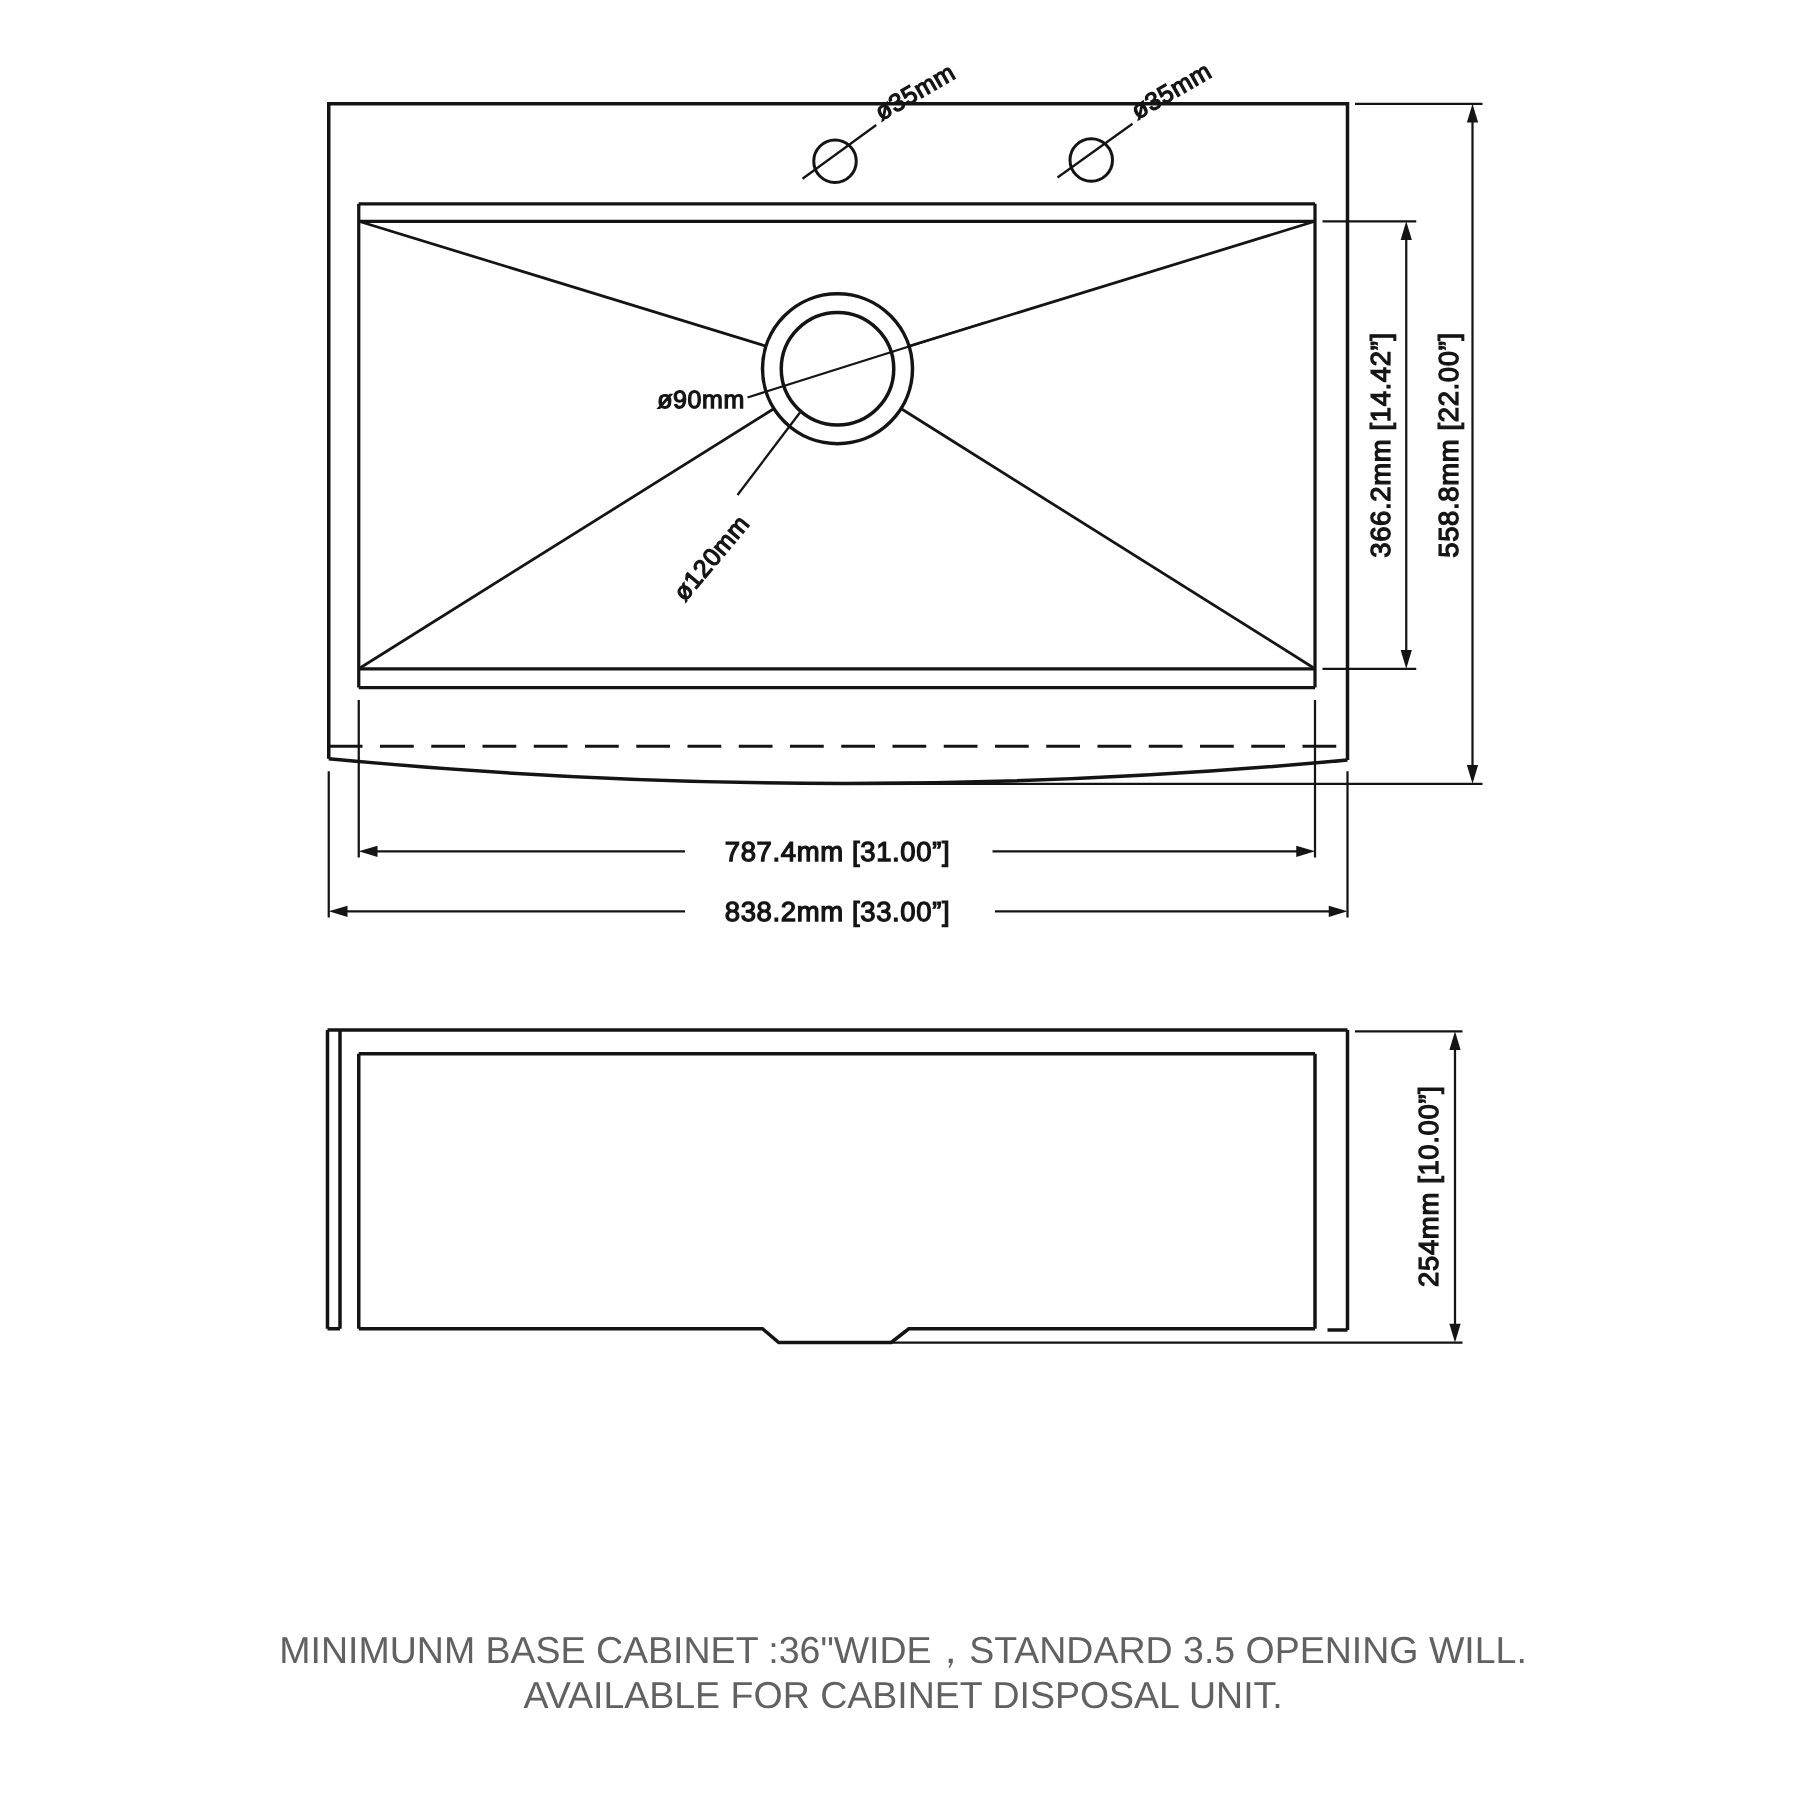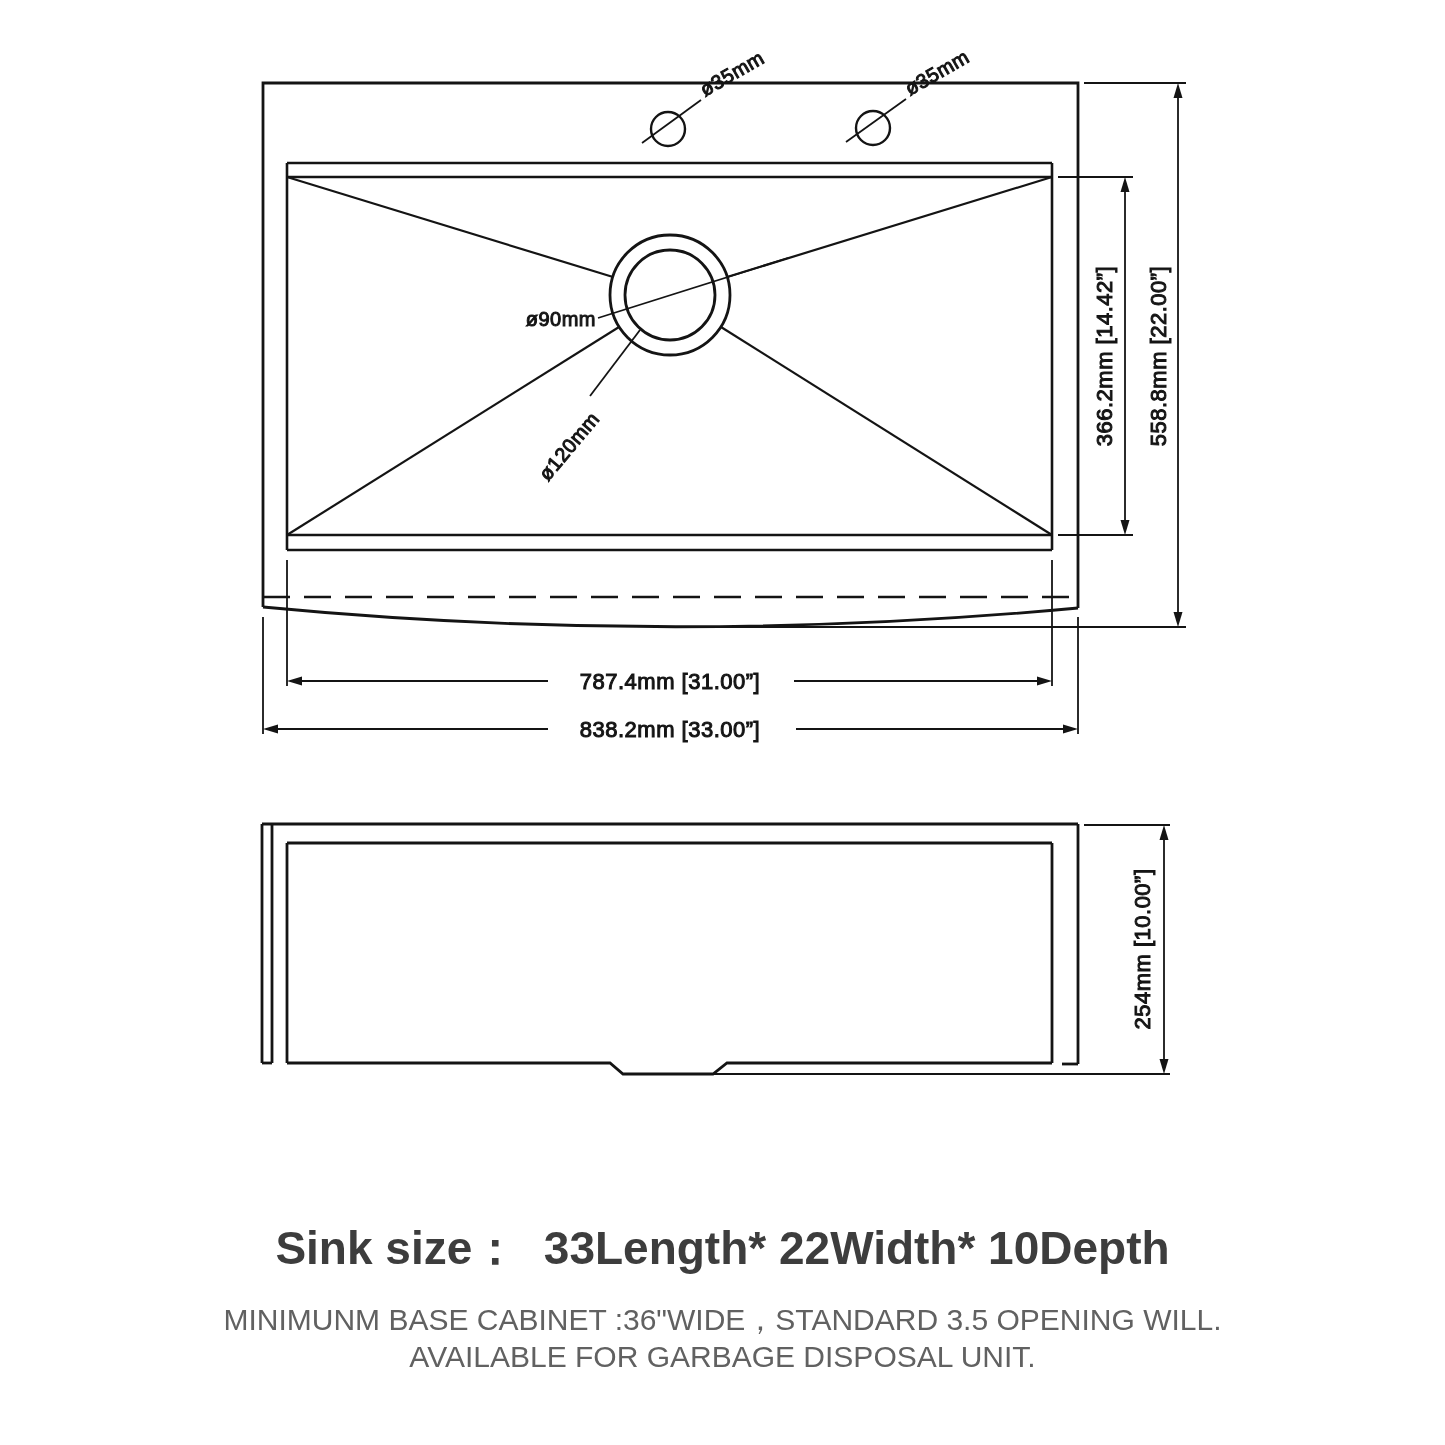--- a/index.html
+++ b/index.html
@@ -149,19 +149,18 @@
         <path d="M1084,825 H1170"></path>
         <path d="M713,1074 H1170"></path>
         <path d="M1164,838 V1061"></path>
         <polygon points="1164,825 1159.5,840 1168.5,840" fill="#141414" stroke="none"></polygon>
         <polygon points="1164,1074 1159.5,1059 1168.5,1059" fill="#141414" stroke="none"></polygon>
       </g>
       <text class="dim-text" transform="translate(1150,949) rotate(-90)" text-anchor="middle">254mm [10.00”]</text>
     </g>
   </svg>
 
-  <div class="caption" id="caption-title">Sink size：  33Length* 22Width* 10Depth</div>
 
   <div class="caption" id="caption-note-1">MINIMUNM BASE CABINET :36"WIDE，STANDARD 3.5 OPENING WILL.</div>
 
-  <div class="caption" id="caption-note-2">AVAILABLE FOR GARBAGE DISPOSAL UNIT.</div>
+  <div class="caption" id="caption-note-2">AVAILABLE FOR CABINET DISPOSAL UNIT.</div>
 
 </div>
 
 </body></html>

